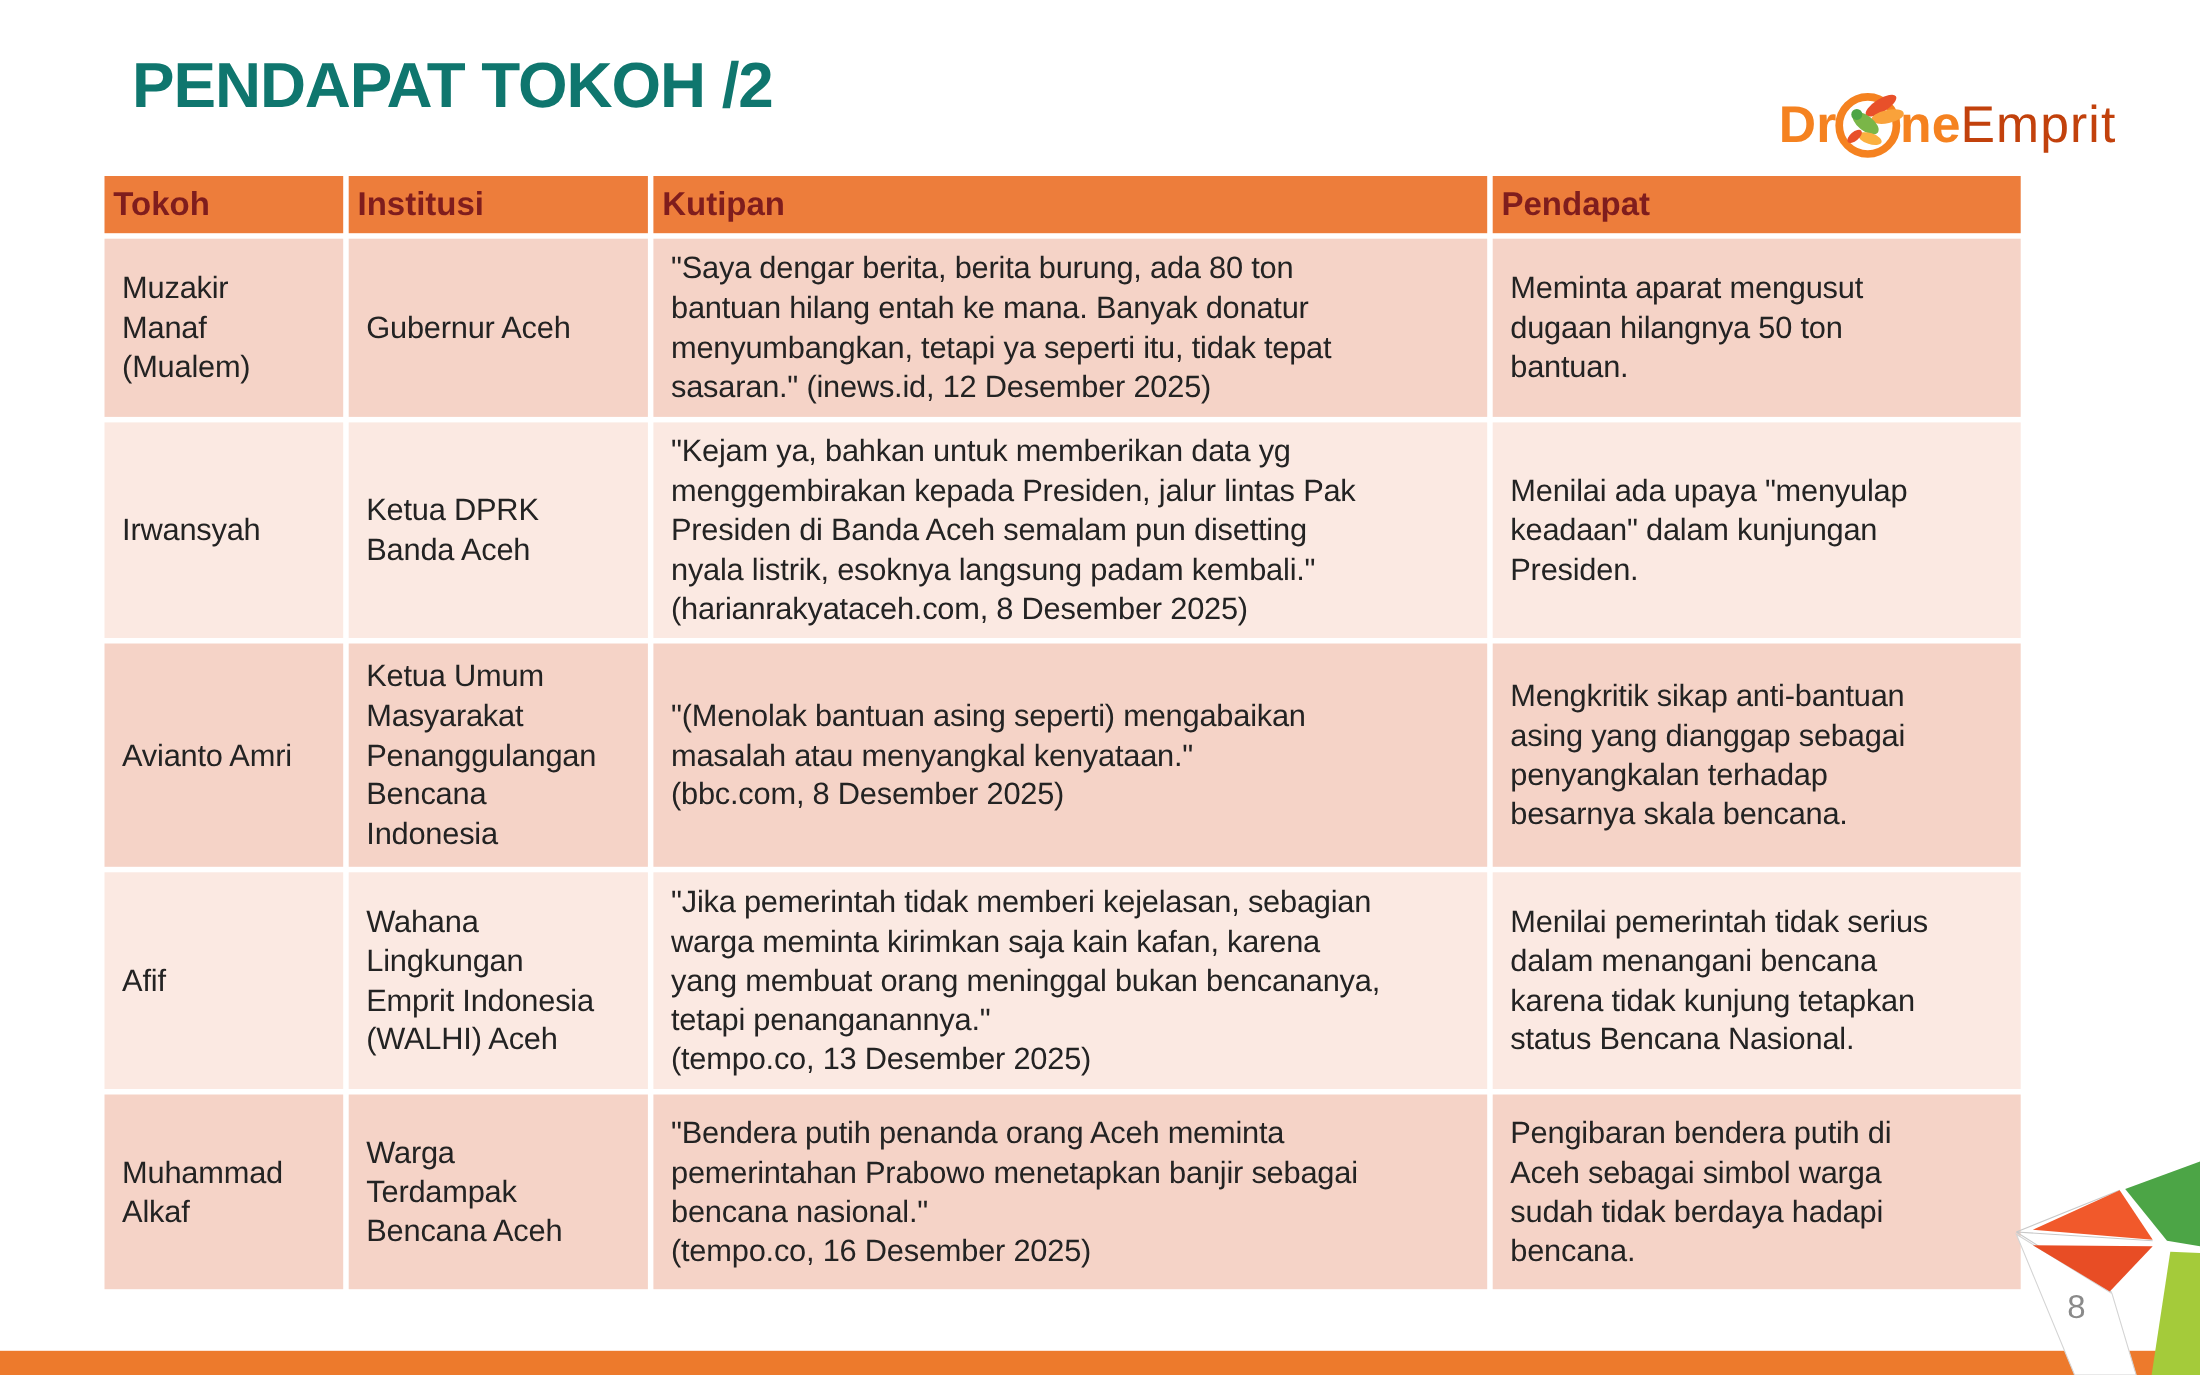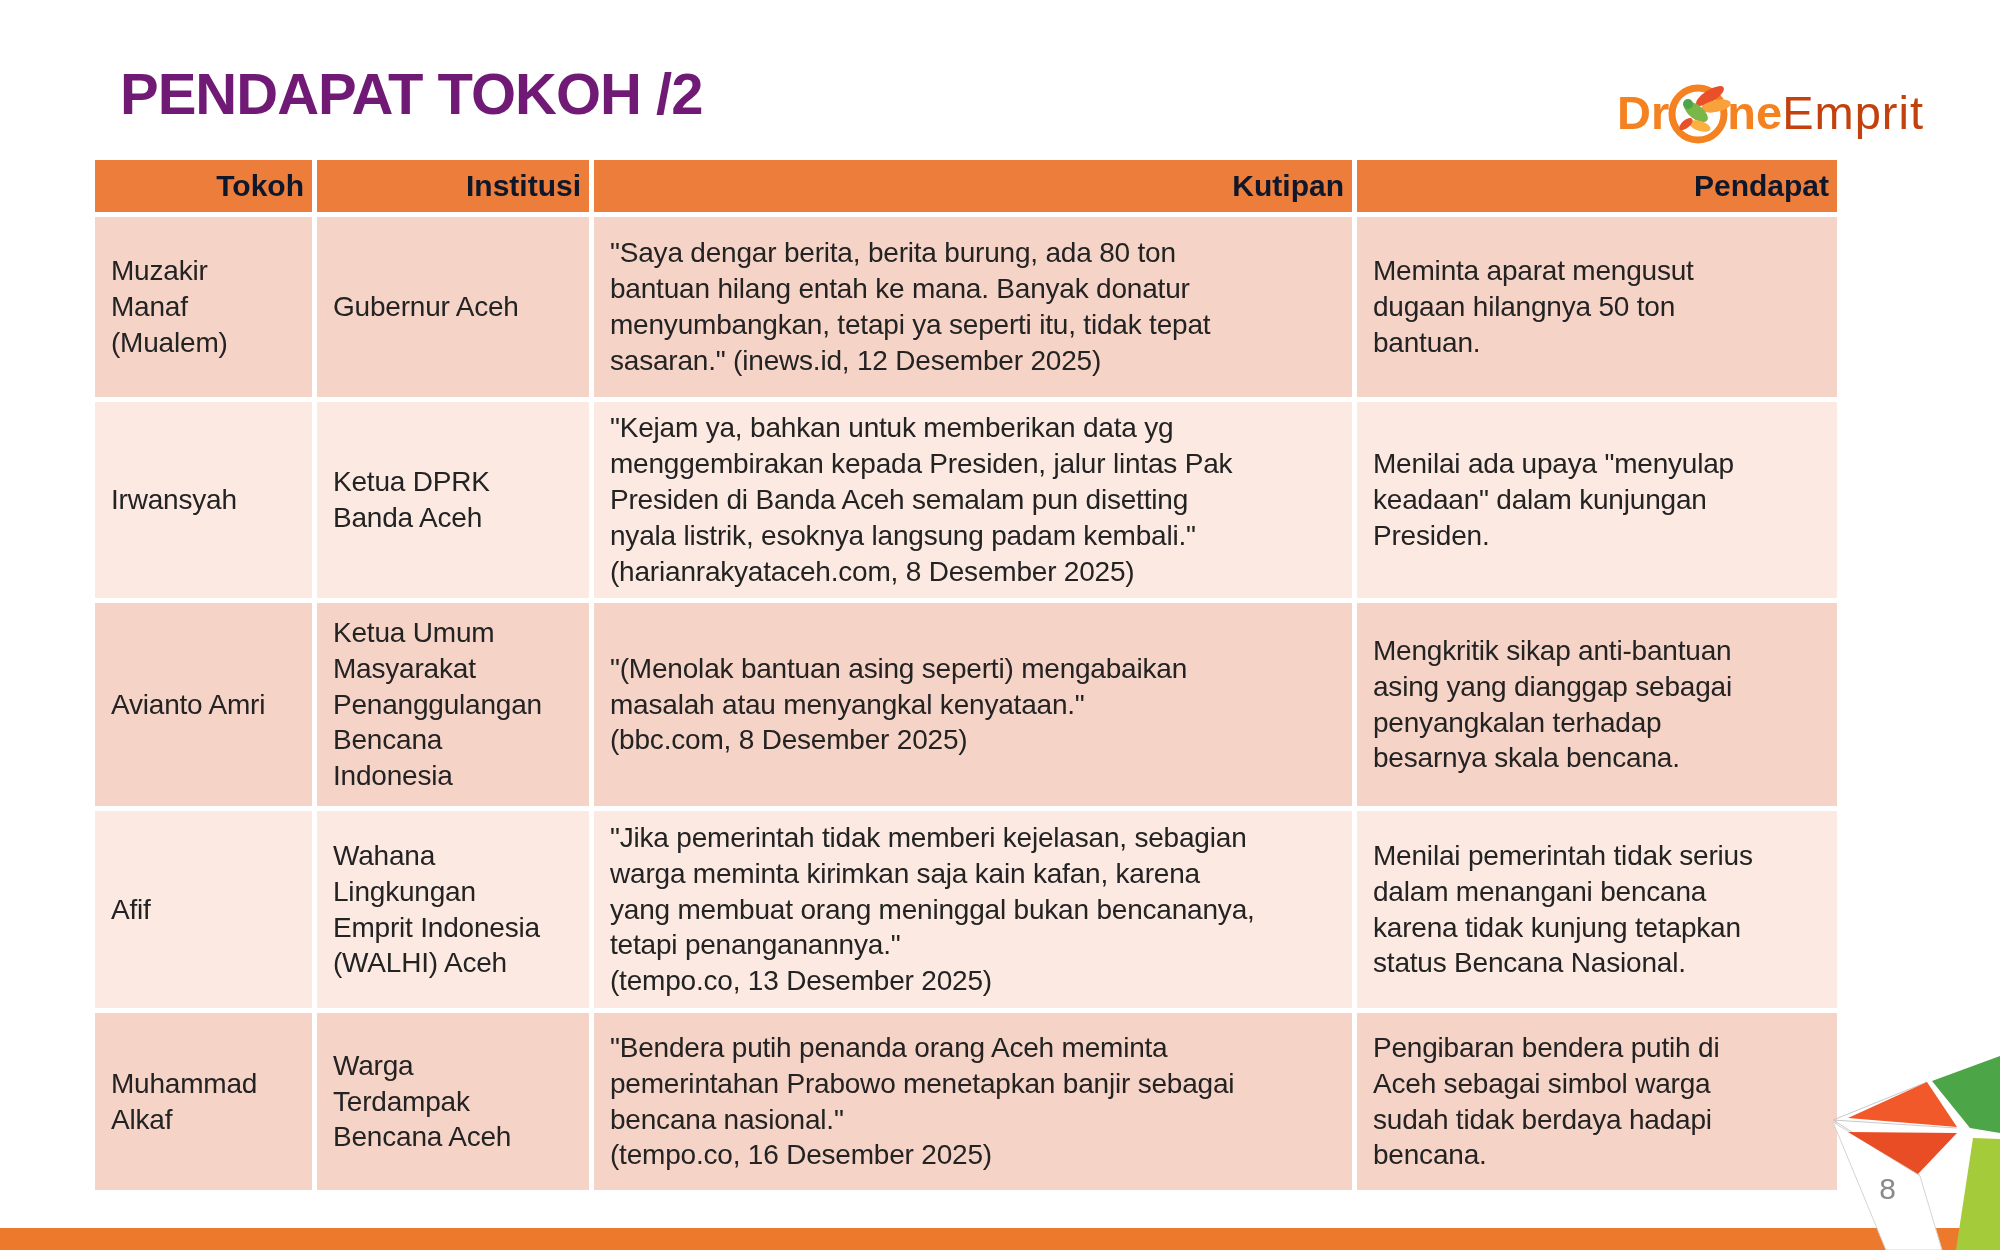--- a/index.html
+++ b/index.html
@@ -2,46 +2,46 @@
 <html><head>
 <meta charset="utf-8">
 <style>
   html,body { margin:0; padding:0; background:#ffffff; }
   .slide {
     position:relative; width:2000px; height:1250px; background:#ffffff;
     font-family:"Liberation Sans", sans-serif; overflow:hidden;
   }
   
   .title {
-    position:absolute; left:120px; top:60px; margin:0;
-    font-size:58px; font-weight:700; color:#701a75; letter-spacing:-1px;
+    position:absolute; left:120px; top:44px; margin:0;
+    font-size:58px; font-weight:700; color:#0f766e; letter-spacing:-1px;
     white-space:nowrap;
   }
   
   .logo { position:absolute; right:76px; top:80px; display:flex; align-items:center; height:64px; }
   .logo .t-bold { font-size:47px; font-weight:700; color:#F58220; }
   .logo .t-light { font-size:47px; font-weight:400; color:#c2410c; letter-spacing:1px; }
   .logo .ring-wrap { width:64px; height:64px; margin:0 -3px; position:relative; }
   
   table.data {
     position:absolute; left:90px; top:155px;
     border-collapse:separate; border-spacing:5px; table-layout:fixed;
   }
   table.data th {
-    background:#ED7D3B; color:#0f172a; font-size:30px; font-weight:700;
-    height:52px; text-align:right; vertical-align:middle; padding:0 8px;
+    background:#ED7D3B; color:#7f1d1d; font-size:30px; font-weight:700;
+    height:52px; text-align:left; vertical-align:middle; padding:0 8px;
   }
   table.data td {
     font-size:28px; line-height:1.28; color:#232323;
     vertical-align:middle; padding:8px 16px;
     white-space:pre-line; letter-spacing:-0.2px;
   }
   tr.row-dark td  { background:#F5D3C7; }
   tr.row-light td { background:#FBE9E2; }
-  .h1r { height:180px; } .h2r { height:196px; } .h3r { height:203px; }
+  .h1r { height:162px; } .h2r { height:196px; } .h3r { height:203px; }
   .h4r { height:197px; } .h5r { height:177px; }
   
   .bottom-bar { position:absolute; left:0; bottom:0; width:2000px; height:22px; background:#ED7A2C; z-index:1; }
   .page-num { position:absolute; right:104px; bottom:44px; font-size:30px; color:#8a8a8a; z-index:4; }
   .fan { position:absolute; right:0; bottom:0; z-index:3; }
 </style>
 </head>
 <body>
 
 <div class="slide">

